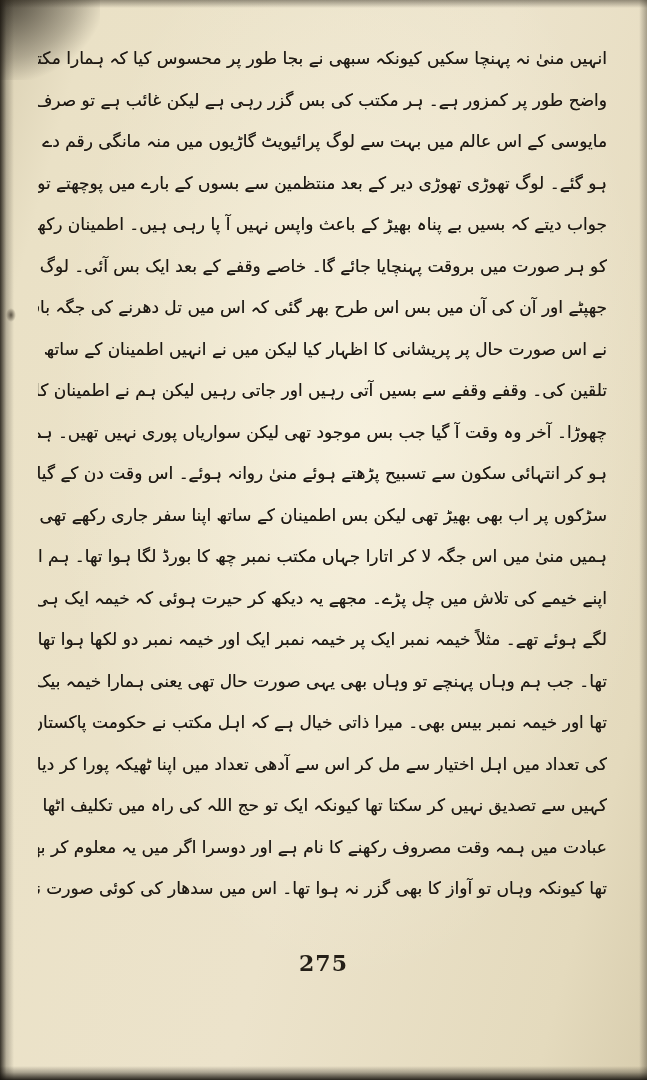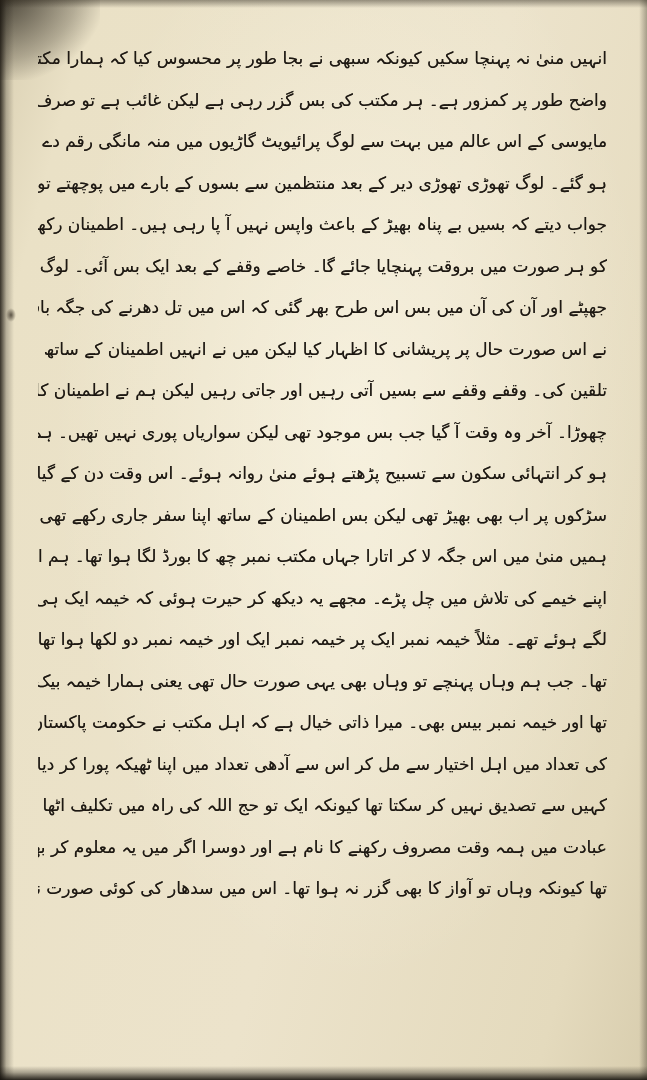--- a/index.html
+++ b/index.html
@@ -116,14 +116,15 @@
       <div class="text-line">اپنے خیمے کی تلاش میں چل پڑے۔ مجھے یہ دیکھ کر حیرت ہوئی کہ خیمہ ایک ہی جیسے لیکن ہر خیمے پر نمبر دو</div>
       <div class="text-line">لگے ہوئے تھے۔ مثلاً خیمہ نمبر ایک پر خیمہ نمبر ایک اور خیمہ نمبر دو لکھا ہوا تھا۔ ہمارے خیمے کا نمبر بیس</div>
       <div class="text-line">تھا۔ جب ہم وہاں پہنچے تو وہاں بھی یہی صورت حال تھی یعنی ہمارا خیمہ بیک وقت خیمہ نمبر انیس بھی</div>
       <div class="text-line">تھا اور خیمہ نمبر بیس بھی۔ میرا ذاتی خیال ہے کہ اہل مکتب نے حکومت پاکستان سے طے شدہ خیموں</div>
       <div class="text-line">کی تعداد میں اہل اختیار سے مل کر اس سے آدھی تعداد میں اپنا ٹھیکہ پورا کر دیا۔ میں اس بات کی</div>
       <div class="text-line">کہیں سے تصدیق نہیں کر سکتا تھا کیونکہ ایک تو حج اللہ کی راہ میں تکلیف اٹھا کر اپنے آپ کو اس کی</div>
       <div class="text-line">عبادت میں ہمہ وقت مصروف رکھنے کا نام ہے اور دوسرا اگر میں یہ معلوم کر بھی لیتا تو اس کا کیا فائدہ</div>
       <div class="text-line">تھا کیونکہ وہاں تو آواز کا بھی گزر نہ ہوا تھا۔ اس میں سدھار کی کوئی صورت نظر آتی تو اپنے</div>
     </div>
 
+  <div class="page-number">275</div>
 
 </div>
 
 </body></html>

